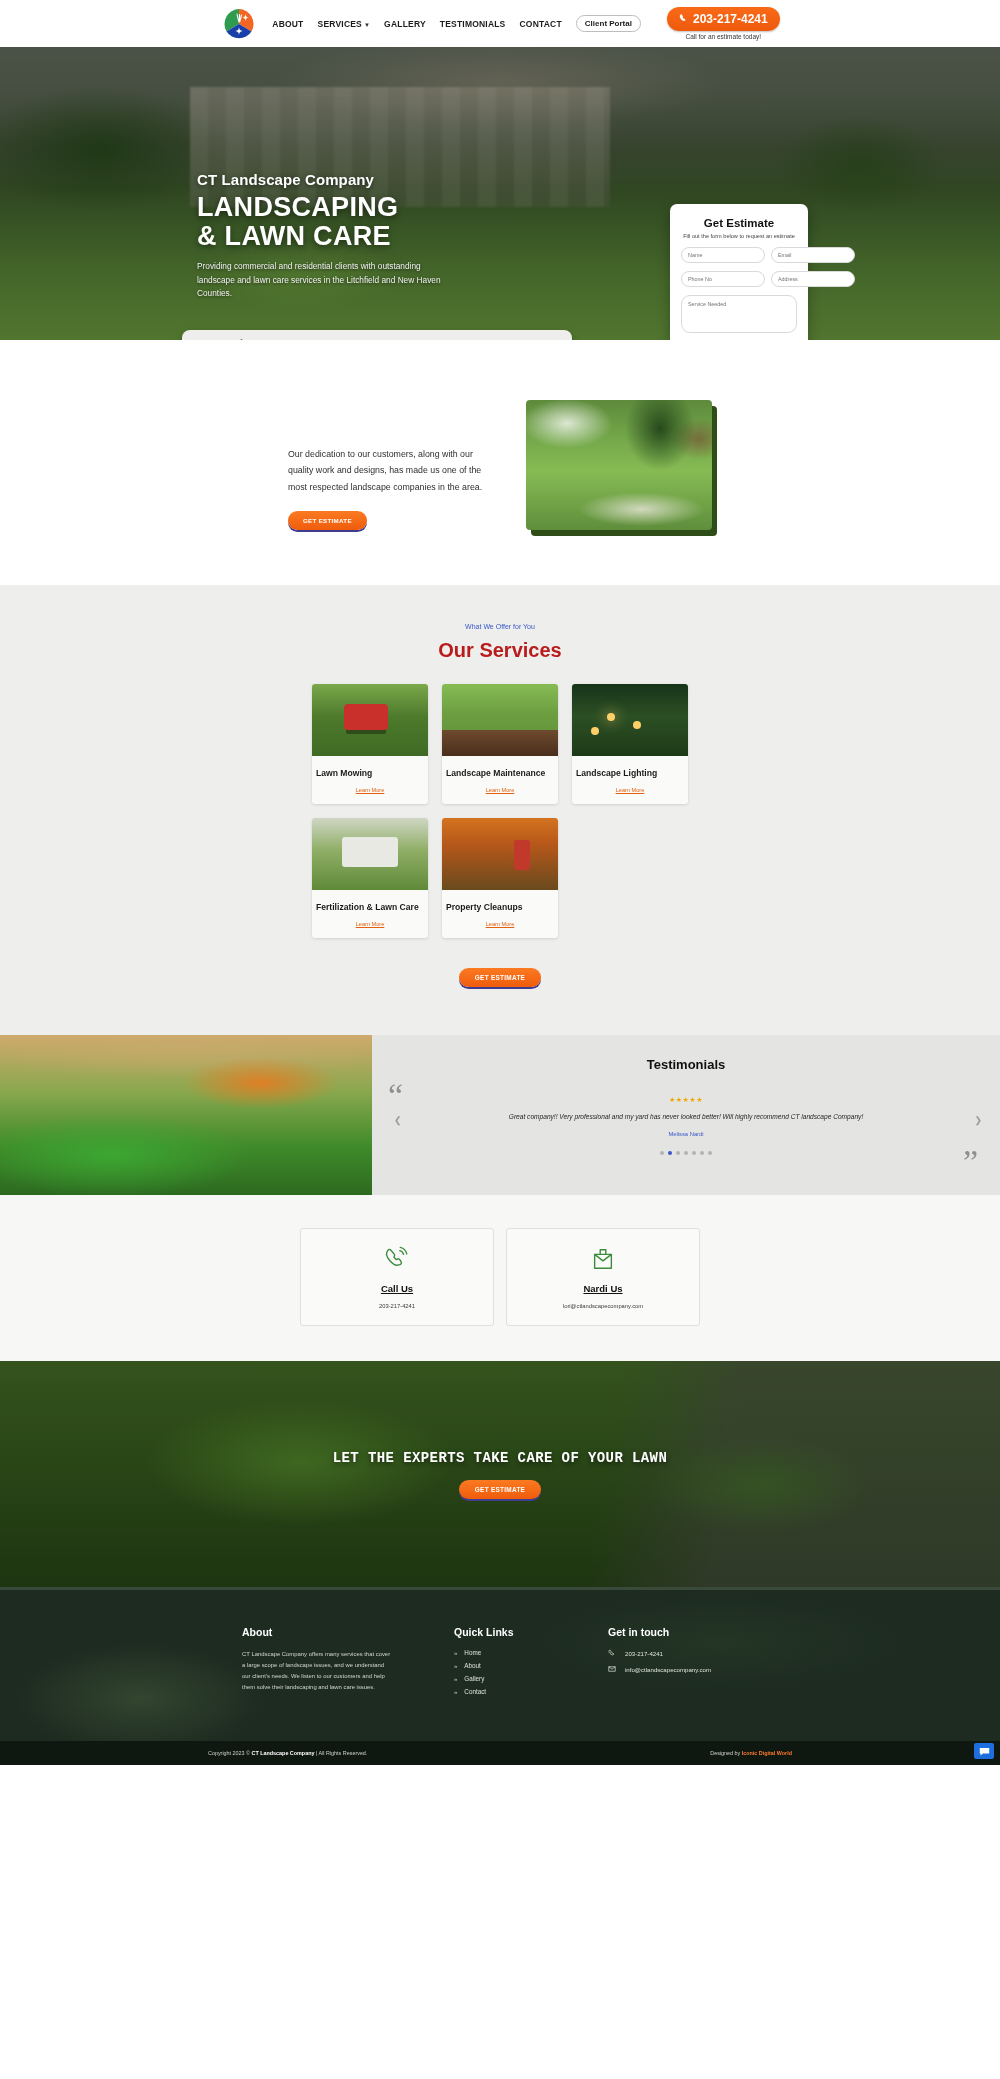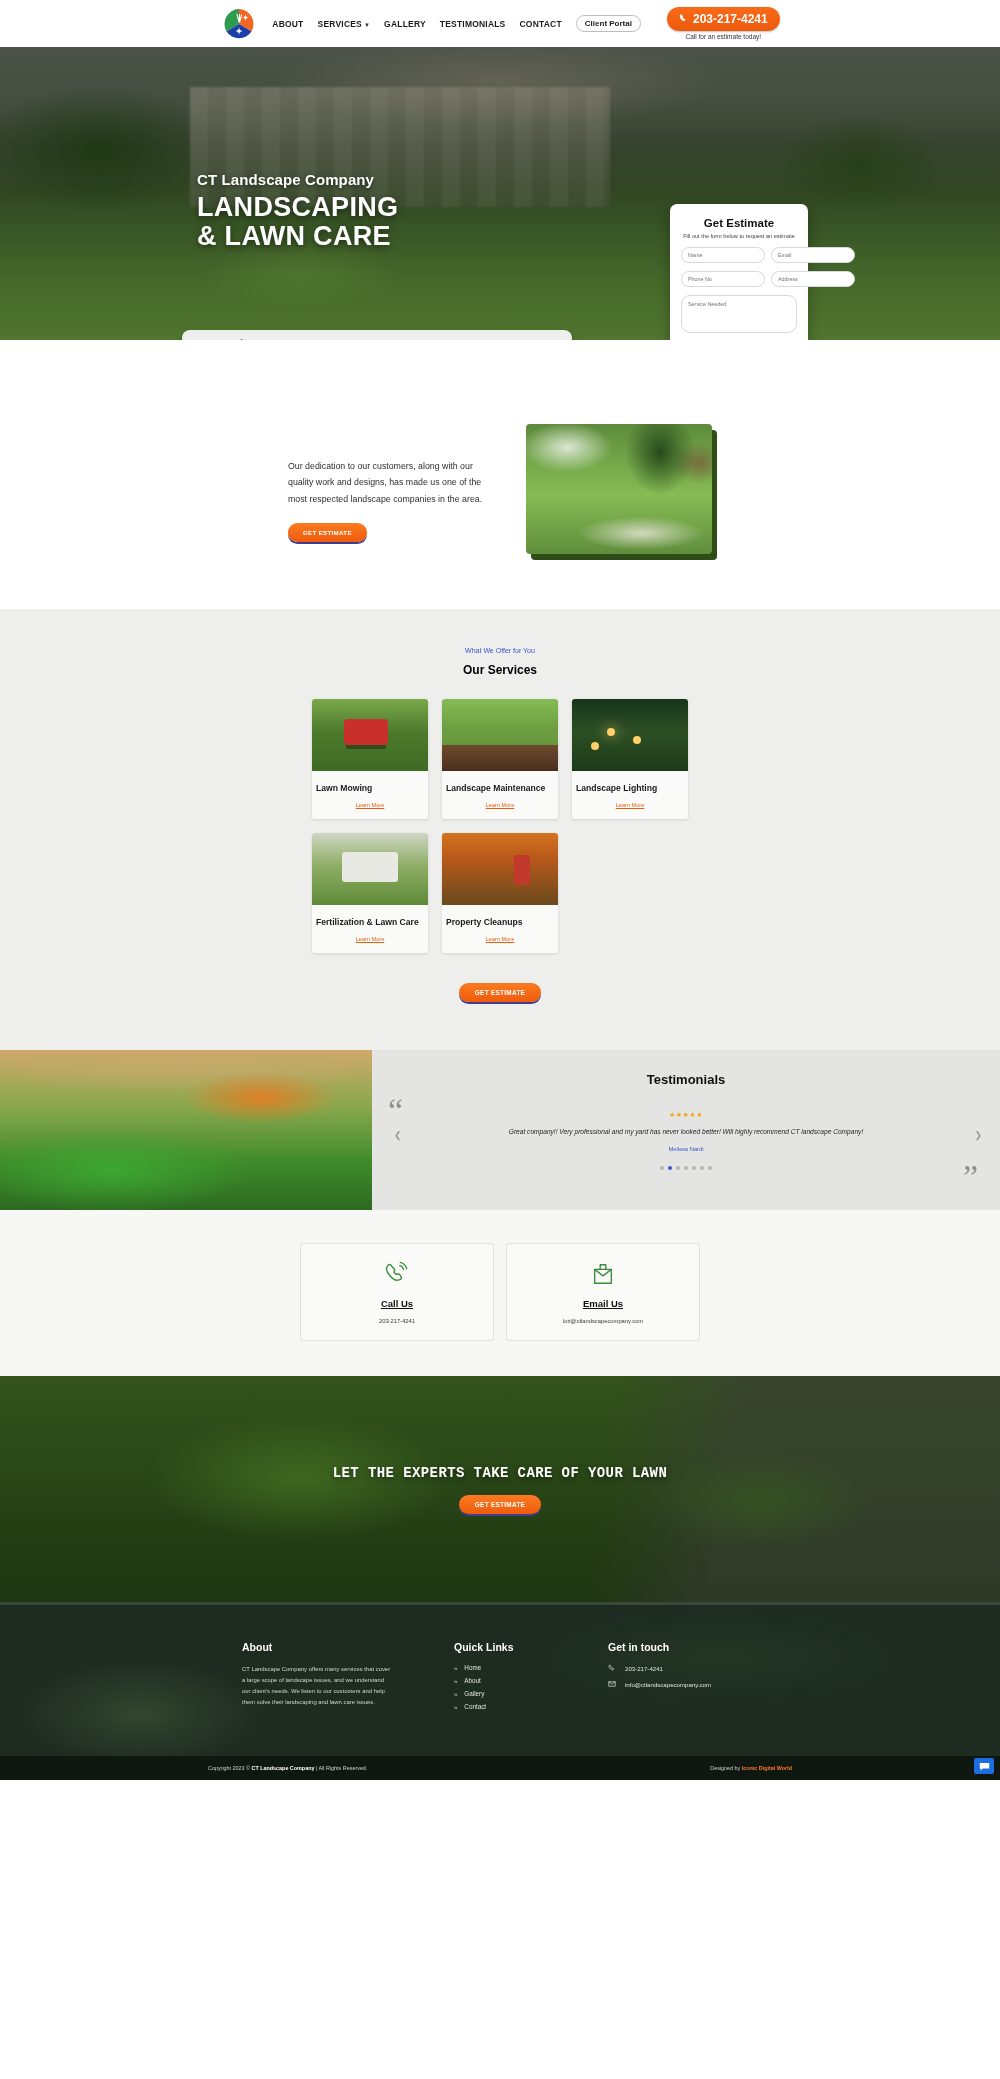--- a/index.html
+++ b/index.html
@@ -190,25 +190,25 @@
     align-items: center;
     gap: 12px;
     padding-left: 48px;
     z-index: 7;
     box-shadow: 0 3px 8px rgba(0,0,0,.18);
   }
 
   
   .about {
     background: #fff;
-    padding: 84px 0 55px;
+    padding: 60px 0 55px;
     display: flex;
     justify-content: center;
     gap: 38px;
-    align-items: center;
+    align-items: flex-end;
   }
   .about-text { width: 200px; padding-top: 22px; }
   .about-text p { font-size: 8.8px; line-height: 1.85; color: #2e2e2e; }
   .about-btn { font-size: 6.2px; padding: 6px 15px; margin-top: 16px; }
   .about-img-wrap { position: relative; width: 186px; height: 130px; }
   .about-img-shadow {
     position: absolute; left: 5px; top: 6px;
     width: 186px; height: 130px;
     background: #2f4d17; border-radius: 4px;
   }
@@ -225,21 +225,21 @@
     background:
       radial-gradient(ellipse 70px 38px at 22% 18%, rgba(240,245,235,.85), transparent 65%),
       radial-gradient(ellipse 50px 60px at 72% 22%, rgba(26,58,20,.85), transparent 70%),
       radial-gradient(ellipse 90px 24px at 62% 84%, rgba(235,232,220,.8), transparent 70%),
       radial-gradient(ellipse 40px 30px at 93% 30%, rgba(120,70,50,.6), transparent 70%);
   }
 
   
   .services { background: #eeeeec; padding: 38px 0 48px; }
   .svc-kicker { text-align: center; font-size: 7px; color: #3a58c9; }
-  .svc-title { text-align: center; font-size: 12px; font-weight: bold; color: #000000; margin-top: 9px; }
+  .svc-title { text-align: center; font-size: 20px; font-weight: bold; color: #b91c1c; margin-top: 9px; }
   .svc-grid {
     width: 380px;
     margin: 22px auto 0;
     display: grid;
     grid-template-columns: repeat(3, 116px);
     gap: 14px;
     justify-content: center;
   }
   .svc-card {
     background: #fafaf8;
@@ -469,20 +469,21 @@
     </div>
   </div>
 
   <div class="hero">
     <div class="hero-content">
       <div class="hero-kicker">CT Landscape Company</div>
       <div class="hero-title">
         <div>LANDSCAPING</div>
         <div>&amp; LAWN CARE</div>
       </div>
+      <div class="hero-desc">Providing commercial and residential clients with outstanding landscape and lawn care services in the Litchfield and New Haven Counties.</div>
     </div>
 
     <div class="estimate-card">
       <div class="est-title">Get Estimate</div>
       <div class="est-sub">Fill out the form below to request an estimate</div>
       <div class="est-row">
         <input class="est-input" placeholder="Name" style="">
         <input class="est-input" placeholder="Email" style="">
       </div>
       <div class="est-row">
@@ -587,21 +588,21 @@
       <div class="contact-val">203-217-4241</div>
     </div>
     <div class="contact-card">
       <div class="contact-icon">
         <svg width="26" height="26" viewBox="0 0 28 28" fill="none" stroke="#3c8a3c" stroke-width="1.5" stroke-linejoin="round">
           <path d="M5 9 h18 v15 H5 Z"></path>
           <path d="M5 9 l9 7 9-7"></path>
           <path d="M11 9 V4 h6 v5"></path>
         </svg>
       </div>
-      <span class="contact-name">Email Us</span>
+      <span class="contact-name">Nardi Us</span>
       <div class="contact-val">lori@ctlandscapecompany.com</div>
     </div>
   </div>
 
   <div class="cta">
     <div class="cta-title">LET THE EXPERTS TAKE CARE OF YOUR LAWN</div>
     <button class="btn-orange cta-btn">GET ESTIMATE</button>
   </div>
 
   <div class="footer">

